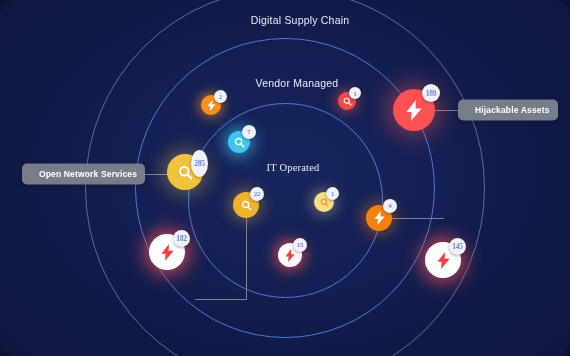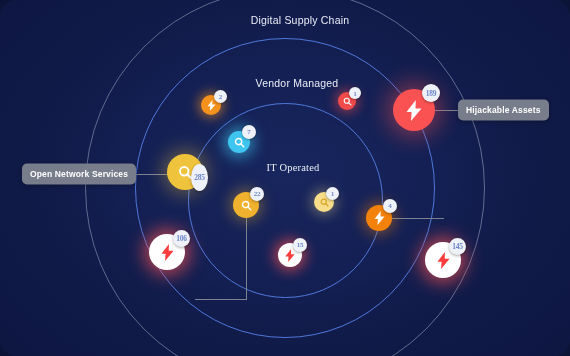--- a/index.html
+++ b/index.html
@@ -64,21 +64,21 @@
   .conn-h{height:1px;}
   .conn-v{width:1px;}
   
   .pill{
     position:absolute;
     background:#787d8c;
     color:#ffffff;
     font-size:8.5px;
     font-weight:700;
     letter-spacing:.15px;
-    padding:5px 8px 6px 8px;
+    padding:5px 8px 6px 17px;
     border-radius:5px;
     white-space:nowrap;
     box-shadow:0 1px 4px rgba(0,0,0,.3);
     transform:translateY(-50%);
   }
   svg{display:block;}
 </style>
 </head>
 <body>
 
@@ -139,21 +139,21 @@
     <span class="badge" style="width:14px;height:14px;right:-6px;top:-6px;font-size:7px;">7</span>
   </div>
 
   <div class="node" style="left:185px;top:172px;width:36px;height:36px;background:#f0c33c;box-shadow:0 0 18px 5px rgba(240,195,60,.35);">
     <span class="glyph">
       <svg width="15" height="15" viewBox="0 0 12 12">
           <circle cx="5" cy="5" r="3.4" fill="none" stroke="#fff" stroke-width="1.5"></circle>
           <line x1="7.4" y1="7.4" x2="10.6" y2="10.6" stroke="#fff" stroke-width="1.7" stroke-linecap="round"></line>
         </svg>
     </span>
-    <span class="badge" style="width:17px;height:27px;right:-5px;top:-4px;font-size:7.5px;margin-top:14px;">285</span>
+    <span class="badge" style="width:17px;height:27px;right:-5px;top:-4px;font-size:7.5px;">285</span>
   </div>
 
   <div class="node" style="left:246px;top:205px;width:26px;height:26px;background:#f0b22e;box-shadow:0 0 14px 4px rgba(240,178,46,.35);">
     <span class="glyph">
       <svg width="11" height="11" viewBox="0 0 12 12">
           <circle cx="5" cy="5" r="3.4" fill="none" stroke="#fff" stroke-width="1.5"></circle>
           <line x1="7.4" y1="7.4" x2="10.6" y2="10.6" stroke="#fff" stroke-width="1.6" stroke-linecap="round"></line>
         </svg>
     </span>
     <span class="badge" style="width:14px;height:14px;right:-5px;top:-5px;font-size:7px;">22</span>
@@ -177,21 +177,21 @@
     </span>
     <span class="badge" style="width:14px;height:14px;right:-5px;top:-6px;font-size:7px;">4</span>
   </div>
 
   <div class="node" style="left:167px;top:252px;width:36px;height:36px;background:#ffffff;box-shadow:0 0 17px 5px rgba(250,82,82,.7);">
     <span class="glyph">
       <svg width="13" height="17" viewBox="0 0 10 14">
           <path d="M6.2 0L0 8h3.4L3 14 10 5.6H6L6.2 0z" fill="#fa3c3c"></path>
         </svg>
     </span>
-    <span class="badge" style="width:17px;height:17px;right:-5px;top:-4px;font-size:7.5px;">106</span>
+    <span class="badge" style="width:17px;height:17px;right:-5px;top:-4px;font-size:7.5px;">182</span>
   </div>
 
   <div class="node" style="left:290px;top:255px;width:24px;height:24px;background:#ffffff;box-shadow:0 0 13px 4px rgba(250,82,82,.65);">
     <span class="glyph">
       <svg width="10" height="13" viewBox="0 0 10 14">
           <path d="M6.2 0L0 8h3.4L3 14 10 5.6H6L6.2 0z" fill="#fa3c3c"></path>
         </svg>
     </span>
     <span class="badge" style="width:14px;height:14px;right:-5px;top:-5px;font-size:7px;">15</span>
   </div>

